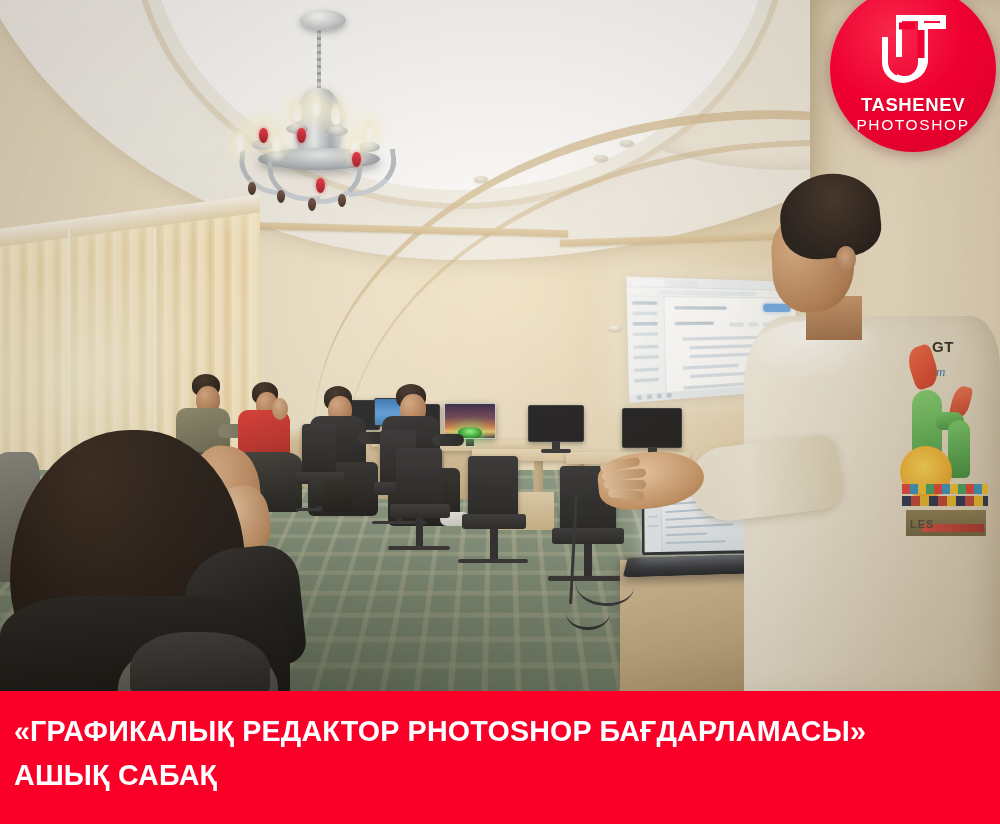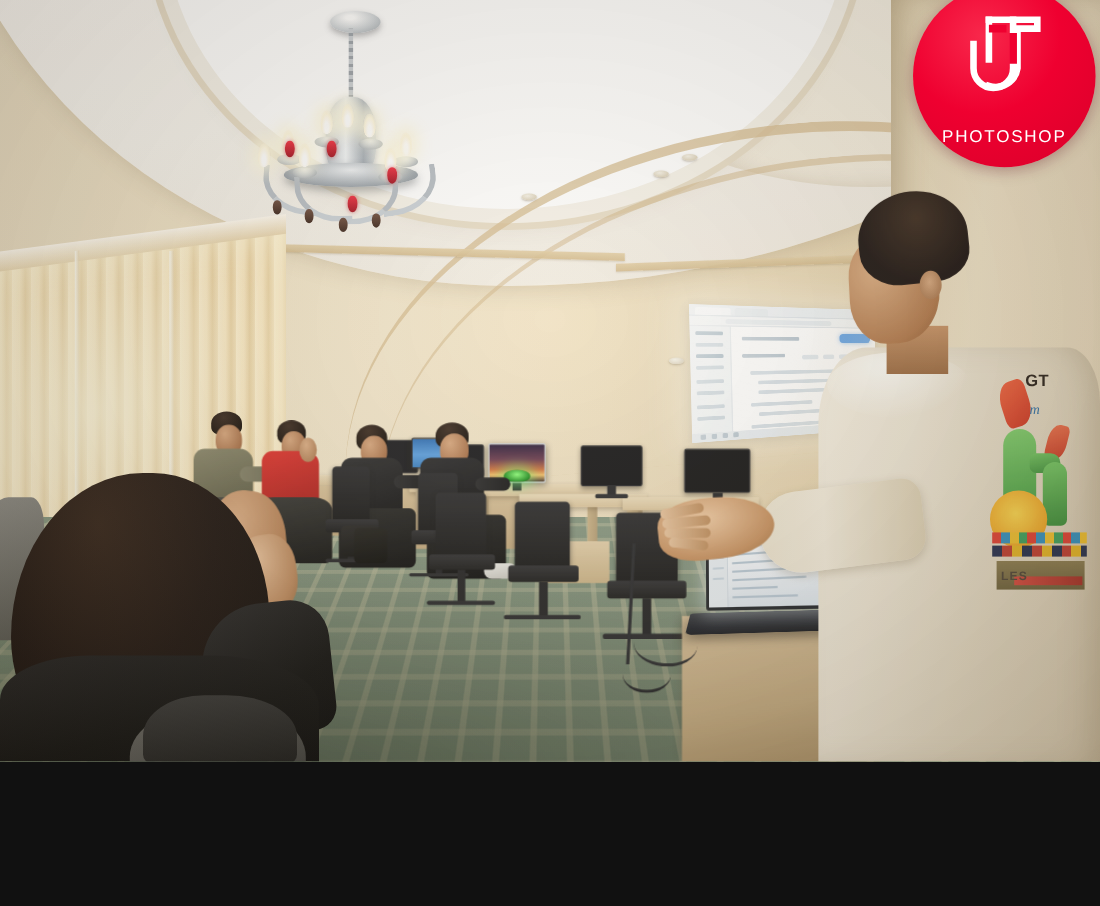--- a/index.html
+++ b/index.html
@@ -899,17 +899,22 @@
 
   <div id="logo">
     <svg class="logo-mark" viewBox="0 0 76 80">
 
       <path d="M10 30 L10 52 A18 18 0 0 0 46 52 L46 8" fill="none" stroke="#ffffff" stroke-width="6" stroke-linecap="square"></path>
       <path d="M24 8 L68 8 L68 16 L50 16 L50 52 A20 20 0 0 1 24 68" fill="none" stroke="#ffffff" stroke-width="6" stroke-linejoin="miter" stroke-linecap="square"></path>
       <path d="M24 8 L24 44" fill="none" stroke="#ffffff" stroke-width="6" stroke-linecap="square"></path>
       <path d="M24 16 L40 16" fill="none" stroke="#ef0030" stroke-width="7"></path>
       <path d="M46 20 L46 48" fill="none" stroke="#ef0030" stroke-width="7"></path>
     </svg>
+    <div class="logo-name">TASHENEV</div>
     <div class="logo-sub">PHOTOSHOP</div>
   </div>
 
+  <div id="caption">
+    <span class="caption-line">«ГРАФИКАЛЫҚ РЕДАКТОР PHOTOSHOP БАҒДАРЛАМАСЫ»</span>
+    <span class="caption-line">АШЫҚ САБАҚ</span>
+  </div>
 
 </div>
 
 </body></html>

